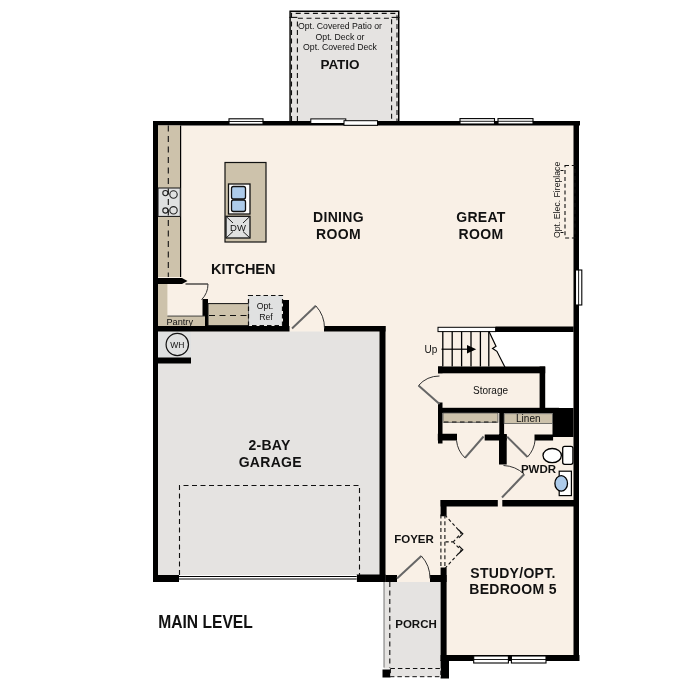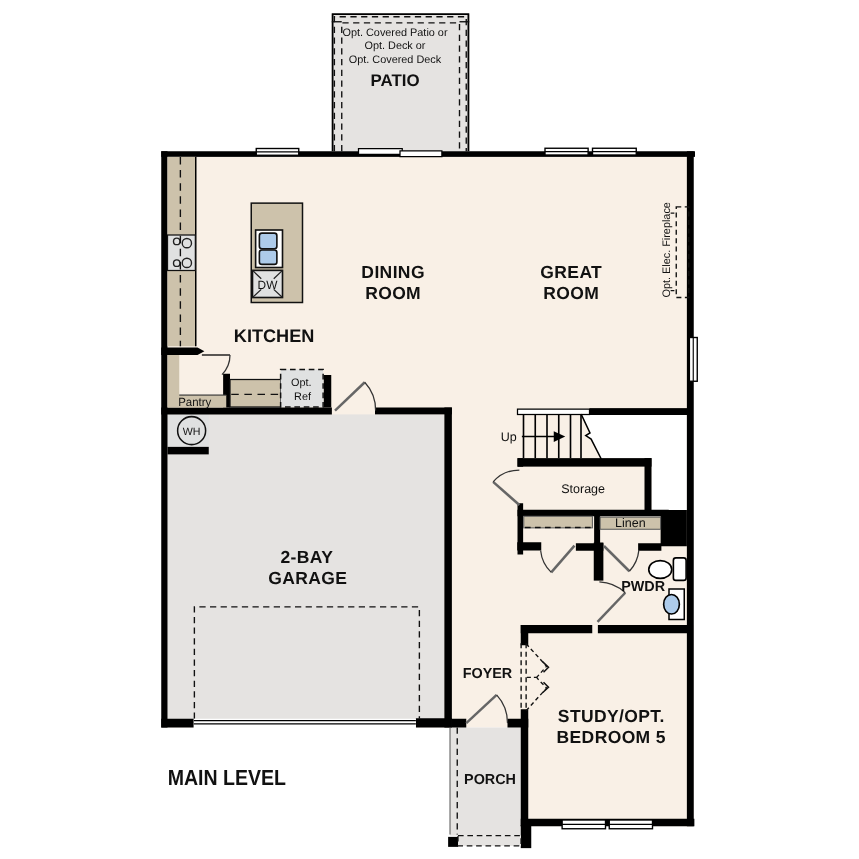--- a/index.html
+++ b/index.html
@@ -1,16 +1,16 @@
 <!DOCTYPE html>
 <html><head>
 <meta charset="utf-8">
 <style>
   html,body{margin:0;padding:0;background:#ffffff;}
-  #plan{width:549px;height:687px;position:relative;}
+  #plan{width:549px;height:687px;position:relative;margin-left:24px;}
   text{font-family:"Liberation Sans", sans-serif;fill:#111;}
   .big{font-size:14px;font-weight:bold;letter-spacing:.3px;}
   .med{font-size:11.5px;font-weight:bold;}
   .sm{font-size:10px;}
   .tiny{font-size:8.7px;}
 </style>
 </head>
 <body>
 <div id="plan">
 <svg width="687" height="687" viewBox="0 0 687 687">

